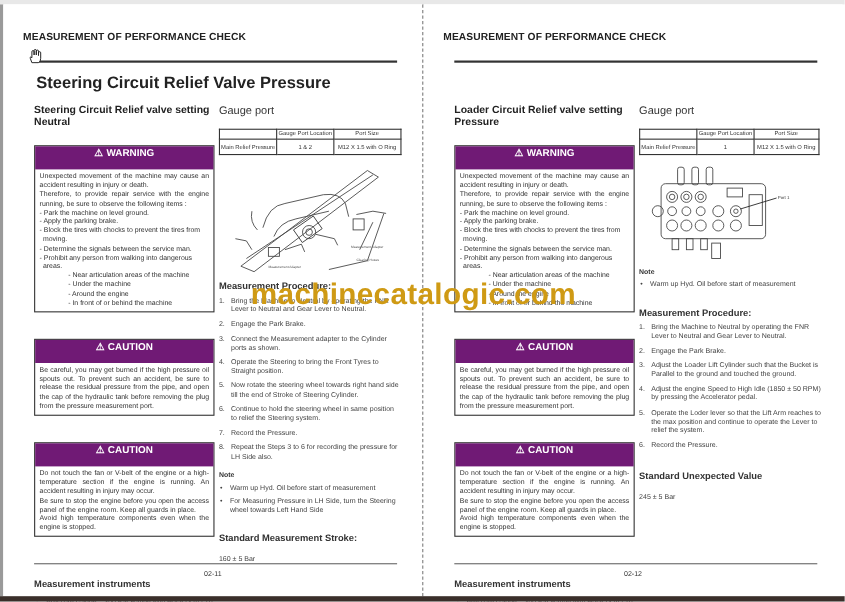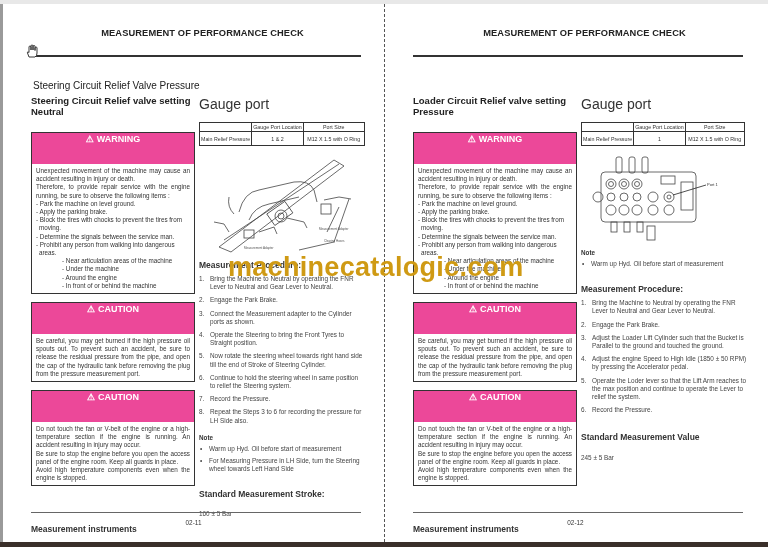--- a/index.html
+++ b/index.html
@@ -8,46 +8,46 @@
 
   .topbar { position: absolute; left: 0; top: 0; width: 768px; height: 4px; background: #e8e8e8; }
   .leftedge { position: absolute; left: 0; top: 4px; width: 3px; height: 538px; background: #9a9a9a; }
   .bottombar { position: absolute; left: 0; top: 542px; width: 768px; height: 5px; background: #3a2f2a; }
   .divider { position: absolute; left: 384px; top: 4px; width: 0; height: 538px; border-left: 1px dashed #555; }
 
   .page { position: absolute; top: 4px; width: 381px; height: 538px; background: #fff; }
   .page.left { left: 3px; }
   .page.right { left: 385px; }
 
-  .page-header { position: absolute; left: 0; top: 24px; width: 381px; text-align: center; font-size: 9.3px; font-weight: bold; letter-spacing: 0.1px; color: #222; padding-left: 18px; }
+  .page-header { position: absolute; left: 0; top: 24px; width: 381px; text-align: left; font-size: 9.3px; font-weight: bold; letter-spacing: 0.1px; color: #222; padding-left: 18px; }
   .header-rule { position: absolute; left: 28px; top: 51px; width: 330px; height: 2px; background: #333; }
-  .section-title { position: absolute; left: 30px; top: 76px; font-size: 10px; font-weight: normal; color: #222; }
+  .section-title { position: absolute; left: 30px; top: 63px; font-size: 15px; font-weight: bold; color: #222; }
 
   .col-left { position: absolute; left: 28px; top: 92px; width: 164px; }
   .col-right { position: absolute; left: 196px; top: 92px; width: 166px; }
 
   .sub-title { font-size: 9.5px; font-weight: bold; line-height: 10.5px; color: #222; }
 
   .alert { border: 1px solid #333; margin-top: 15px; }
-  .alert + .alert { margin-top: 8px; }
-  .alert-head { background: #ec4899; color: #fff; text-align: center; font-size: 9px; font-weight: bold; height: 31px; line-height: 13px; }
+  .alert + .alert { margin-top: 24px; }
+  .alert-head { background: #701a75; color: #fff; text-align: center; font-size: 9px; font-weight: bold; height: 21px; line-height: 13px; }
   .alert-head .tri { display: inline-block; font-size: 9px; margin-right: 3px; }
   .alert-body { font-size: 6.3px; line-height: 8.2px; padding: 3px 4px 3px 4px; text-align: justify; color: #333; }
   .alert-body .ind1 { padding-left: 3px; text-indent: -3px; }
   .alert-body .ind2 { padding-left: 26px; }
   .alert-body .ind1, .alert-body .ind2 { text-align: left; }
 
   .mi-title { font-size: 8.5px; font-weight: bold; margin-top: 38px; color: #333; }
   .mi-list { list-style: none; margin-top: 8px; font-size: 6.3px; line-height: 8px; color: #444; }
   .mi-list li { padding-left: 11px; position: relative; margin-bottom: 5px; }
   .mi-list li::before { content: "-"; position: absolute; left: 2px; }
   .note-h { font-size: 6.3px; font-weight: bold; margin-top: 6px; color: #333; }
   .note-t { font-size: 6.5px; line-height: 8.4px; color: #333; }
 
-  .gp-title { font-size: 14px; color: #333; }
+  .gp-title { font-size: 10px; color: #333; }
   table.gp { border-collapse: collapse; margin-top: 10px; font-size: 5.3px; color: #333; }
   table.gp td { border: 1px solid #333; text-align: center; height: 9px; padding: 0 1px; white-space: nowrap; }
   table.gp tr.r2 td { height: 14px; }
   table.gp tr.r1 td:first-child { border-top: 1px solid #333; }
 
   .figure { position: relative; margin-top: 6px; }
 
   .mp-title { font-size: 8.5px; font-weight: bold; color: #333; }
   .mp-list { list-style: none; font-size: 6.4px; line-height: 8.2px; color: #444; }
   .mp-list li { position: relative; padding-left: 11px; margin-top: 5px; }
@@ -305,21 +305,21 @@
 
     <div class="mp-title" style="margin-top:16px;">Measurement Procedure:</div>
     <ol class="mp-list" style="margin-top:4px;">
       <li><span class="num">1.</span><span>Bring the Machine to Neutral by operating the FNR Lever to Neutral and Gear Lever to Neutral.</span></li>
       <li><span class="num">2.</span><span>Engage the Park Brake.</span></li>
       <li><span class="num">3.</span><span>Adjust the Loader Lift Cylinder such that the Bucket is Parallel to the ground and touched the ground.</span></li>
       <li><span class="num">4.</span><span>Adjust the engine Speed to High Idle (1850 ± 50 RPM) by pressing the Accelerator pedal.</span></li>
       <li><span class="num">5.</span><span>Operate the Loder lever so that the Lift Arm reaches to the max position and continue to operate the Lever to relief the system.</span></li>
       <li><span class="num">6.</span><span>Record the Pressure.</span></li>
     </ol>
-    <div class="smv-title" style="margin-top:18px;">Standard Measurement Value</div>
+    <div class="smv-title" style="margin-top:18px;">Standard Unexpected Value</div>
     <div class="smv-val" style="margin-top:12px;">245 ± 5 Bar</div>
   </div>
 
   <div class="footer-rule"></div>
   <div class="page-num">02-12</div>
 </div>
 
 <div class="watermark">machinecatalogic.com</div>
 <div class="bottombar"></div>
 

